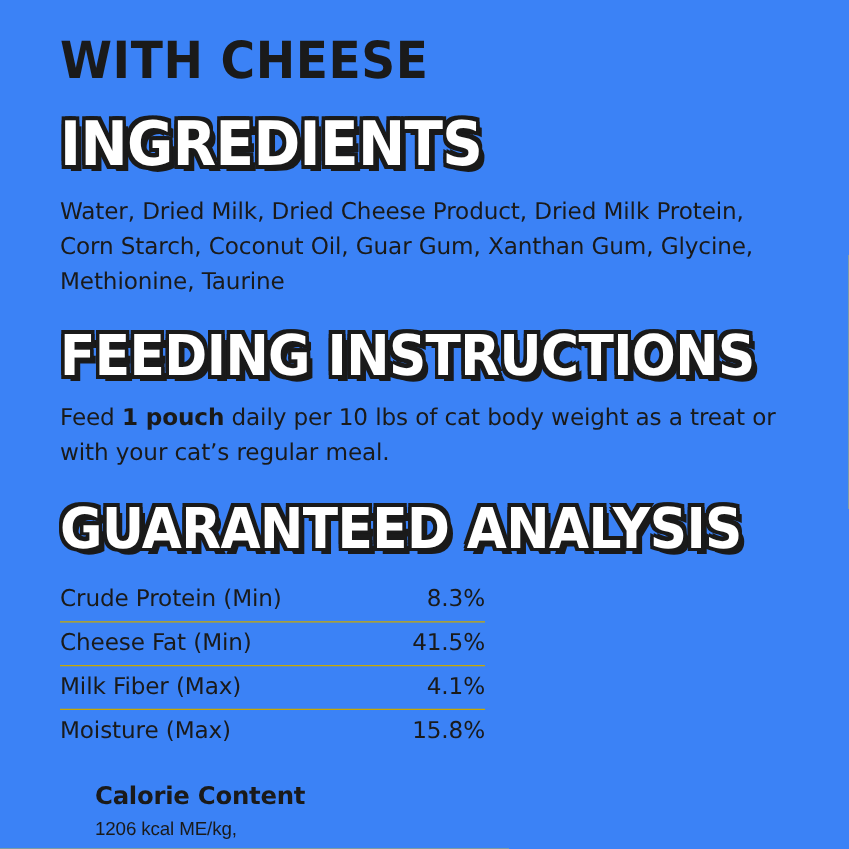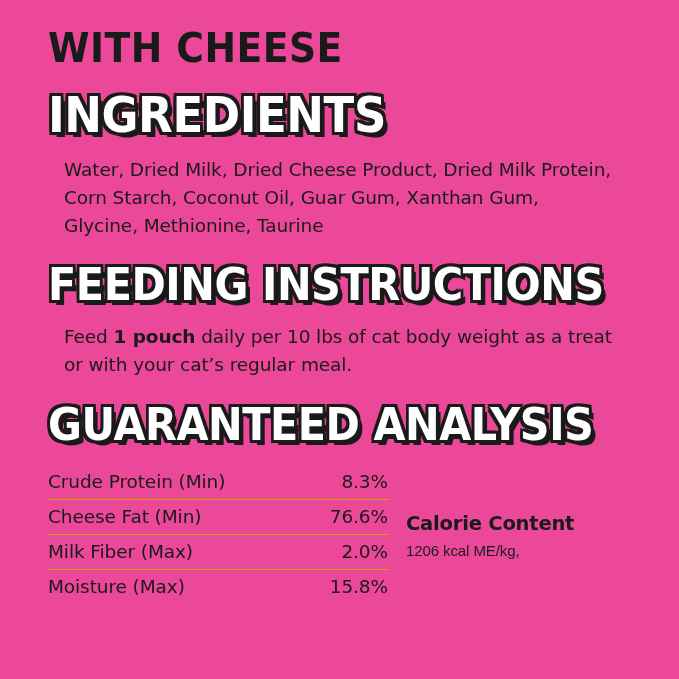--- a/index.html
+++ b/index.html
@@ -10,21 +10,21 @@
     width: 679px;
     height: 679px;
     background: #FFD500;
     font-family: "Liberation Sans", sans-serif;
     overflow: hidden;
   }
   .page {
     position: relative;
     width: 679px;
     height: 679px;
-    background: #ec4899;
+    background: #3b82f6;
     box-sizing: border-box;
     padding: 28px 48px 0 48px;
   }
 
   
   .heading {
     font-family: "DejaVu Sans", sans-serif;
     font-weight: bold;
     color: #ffffff;
     letter-spacing: -0.5px;
@@ -57,30 +57,31 @@
   .heading.h-guaranteed  { font-size: 45px; margin: 0 0 18px 0; }
 
   .section { margin-bottom: 22px; }
 
   
   .body-text {
     font-family: "DejaVu Sans", sans-serif;
     font-size: 18.5px;
     line-height: 1.52;
     color: #1a1a1a;
-    margin: 16px;
+    margin: 0;
     letter-spacing: -0.1px;
   }
   .body-text b { font-weight: bold; }
 
   
   .ga-wrap {
     display: flex;
-    align-items: center;
+    align-items: flex-start;
     gap: 18px;
+    flex-direction: column;
   }
   .ga-table {
     width: 340px;
     border-collapse: collapse;
   }
   .ga-table td {
     font-family: "DejaVu Sans", sans-serif;
     font-size: 18.5px;
     color: #1a1a1a;
     padding: 6px 0 7px 0;
@@ -88,20 +89,21 @@
     letter-spacing: -0.1px;
   }
   .ga-table tr:last-child td { border-bottom: none; }
   .ga-table td.val {
     text-align: right;
     white-space: nowrap;
   }
   .calorie {
     flex: 1;
     padding-top: 4px;
+    margin-left: 28px;
   }
   .calorie-title {
     font-family: "DejaVu Sans", sans-serif;
     font-weight: bold;
     font-size: 19.5px;
     line-height: 1.3;
     color: #1a1a1a;
     margin: 0 0 4px 0;
     letter-spacing: -0.2px;
   }
@@ -135,25 +137,25 @@
     <div class="heading h-guaranteed">GUARANTEED ANALYSIS</div>
     <div class="ga-wrap">
       <table class="ga-table">
         <tbody>
           <tr>
             <td class="lbl">Crude Protein (Min)</td>
             <td class="val">8.3%</td>
           </tr>
           <tr>
             <td class="lbl">Cheese Fat (Min)</td>
-            <td class="val">76.6%</td>
+            <td class="val">41.5%</td>
           </tr>
           <tr>
             <td class="lbl">Milk Fiber (Max)</td>
-            <td class="val">2.0%</td>
+            <td class="val">4.1%</td>
           </tr>
           <tr>
             <td class="lbl">Moisture (Max)</td>
             <td class="val">15.8%</td>
           </tr>
         </tbody>
       </table>
       <div class="calorie">
         <div class="calorie-title">
           <span>Calorie Content</span><br>

